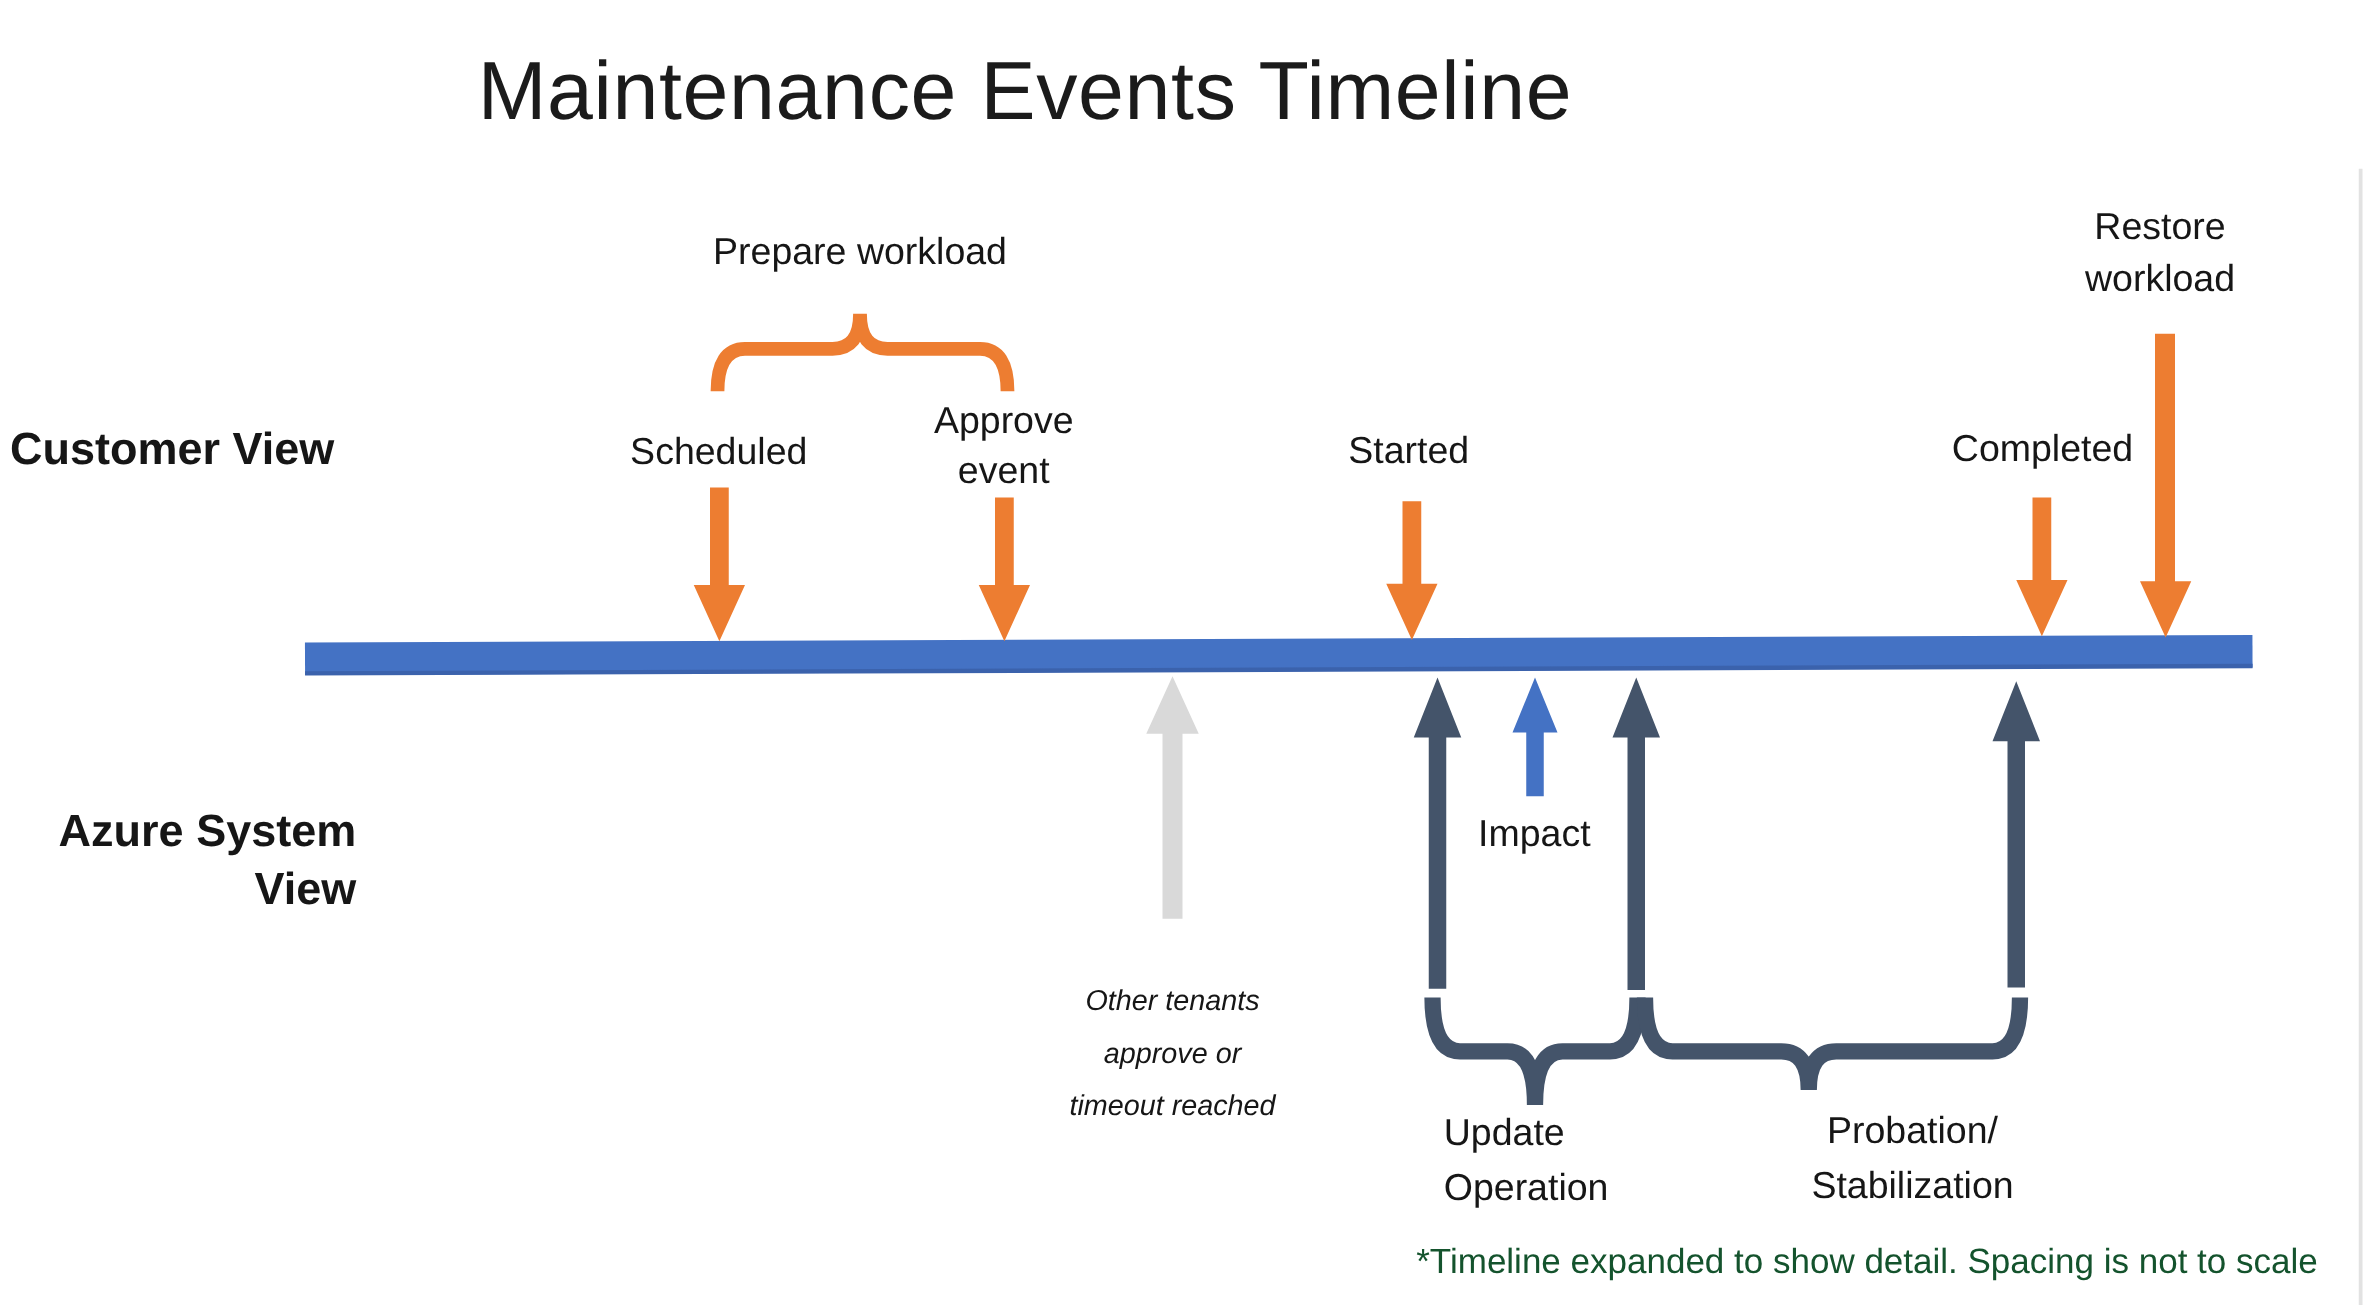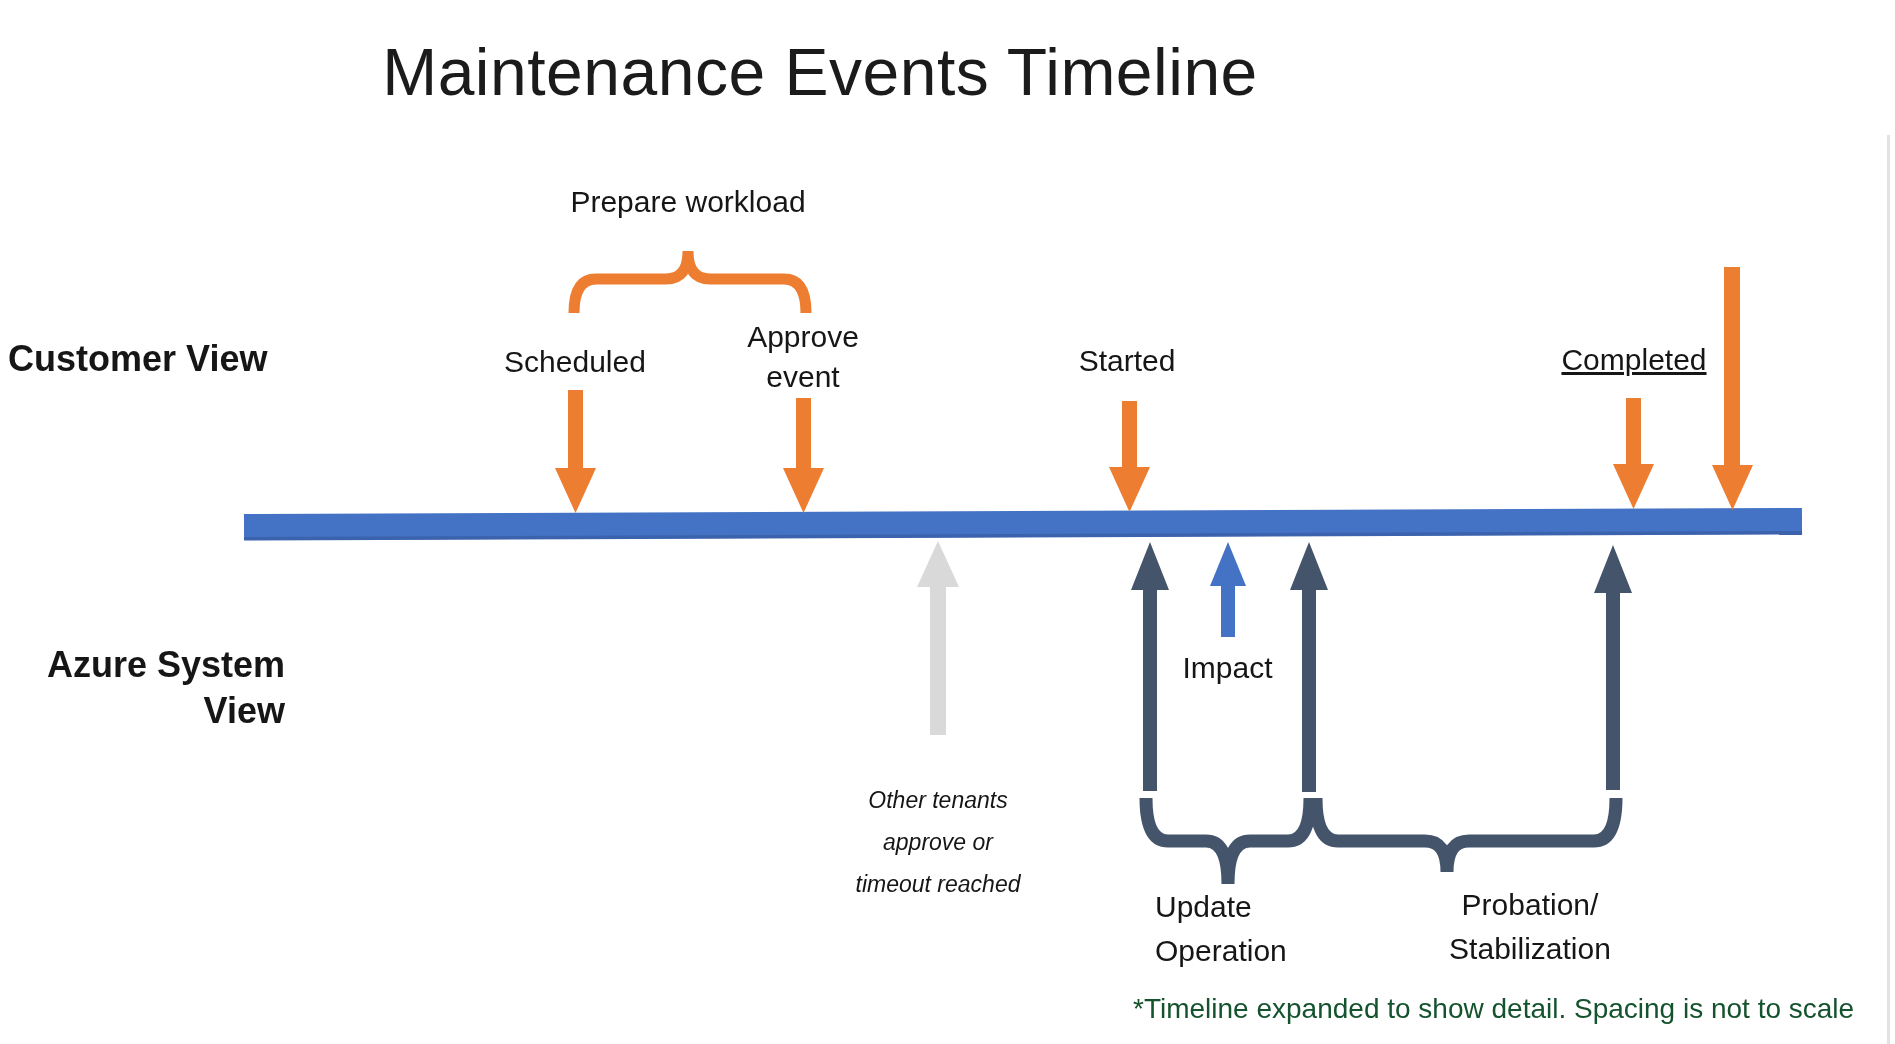--- a/index.html
+++ b/index.html
@@ -16,21 +16,21 @@
   }
   .label{font-size:30px;line-height:40px;text-align:center;color:#161616;}
   .lane{font-size:36px;line-height:46px;text-align:left;}
   .lane .b{font-weight:bold;}
   .customer-lane{left:8px;top:290px;width:260px;}
   .azure-lane{left:25px;top:642px;width:260px;font-weight:bold;text-align:right;}
   .prepare{left:538px;top:182px;width:300px;}
   .scheduled{left:470px;top:342px;width:210px;}
   .approve{left:703px;top:317px;width:200px;}
   .started{left:1022px;top:341px;width:210px;}
-  .completed{left:1529px;top:340px;width:210px;text-decoration:underline;}
+  .completed{left:1529px;top:340px;width:210px;}
   .restore{left:1628px;top:161px;width:200px;line-height:42px;}
   .other-tenants{left:783px;top:779px;width:310px;line-height:42px;font-size:23px;font-style:italic;}
   .impact{left:1125px;top:648px;width:205px;}
   .update-op{left:1155px;top:885px;width:300px;text-align:left;line-height:44px;}
   .probation{left:1370px;top:883px;width:320px;text-align:center;line-height:44px;}
   .footnote{left:1133px;top:991px;width:760px;font-size:28px;line-height:36px;font-weight:300;color:#14532d;text-align:left;white-space:pre;}
 </style>
 </head>
 <body>
 
@@ -73,20 +73,22 @@
 
   <div class="txt lane azure-lane">Azure System
 View</div>
 
   <div class="txt label prepare">Prepare workload</div>
   <div class="txt label scheduled">Scheduled</div>
   <div class="txt label approve">Approve
 event</div>
   <div class="txt label started">Started</div>
   <div class="txt label completed">Completed</div>
+  <div class="txt label restore">Restore
+workload</div>
 
   <div class="txt label other-tenants">Other tenants
 approve or
 timeout reached</div>
   <div class="txt label impact">Impact</div>
   <div class="txt label update-op">Update
 Operation</div>
   <div class="txt label probation">Probation/
 Stabilization</div>
 

